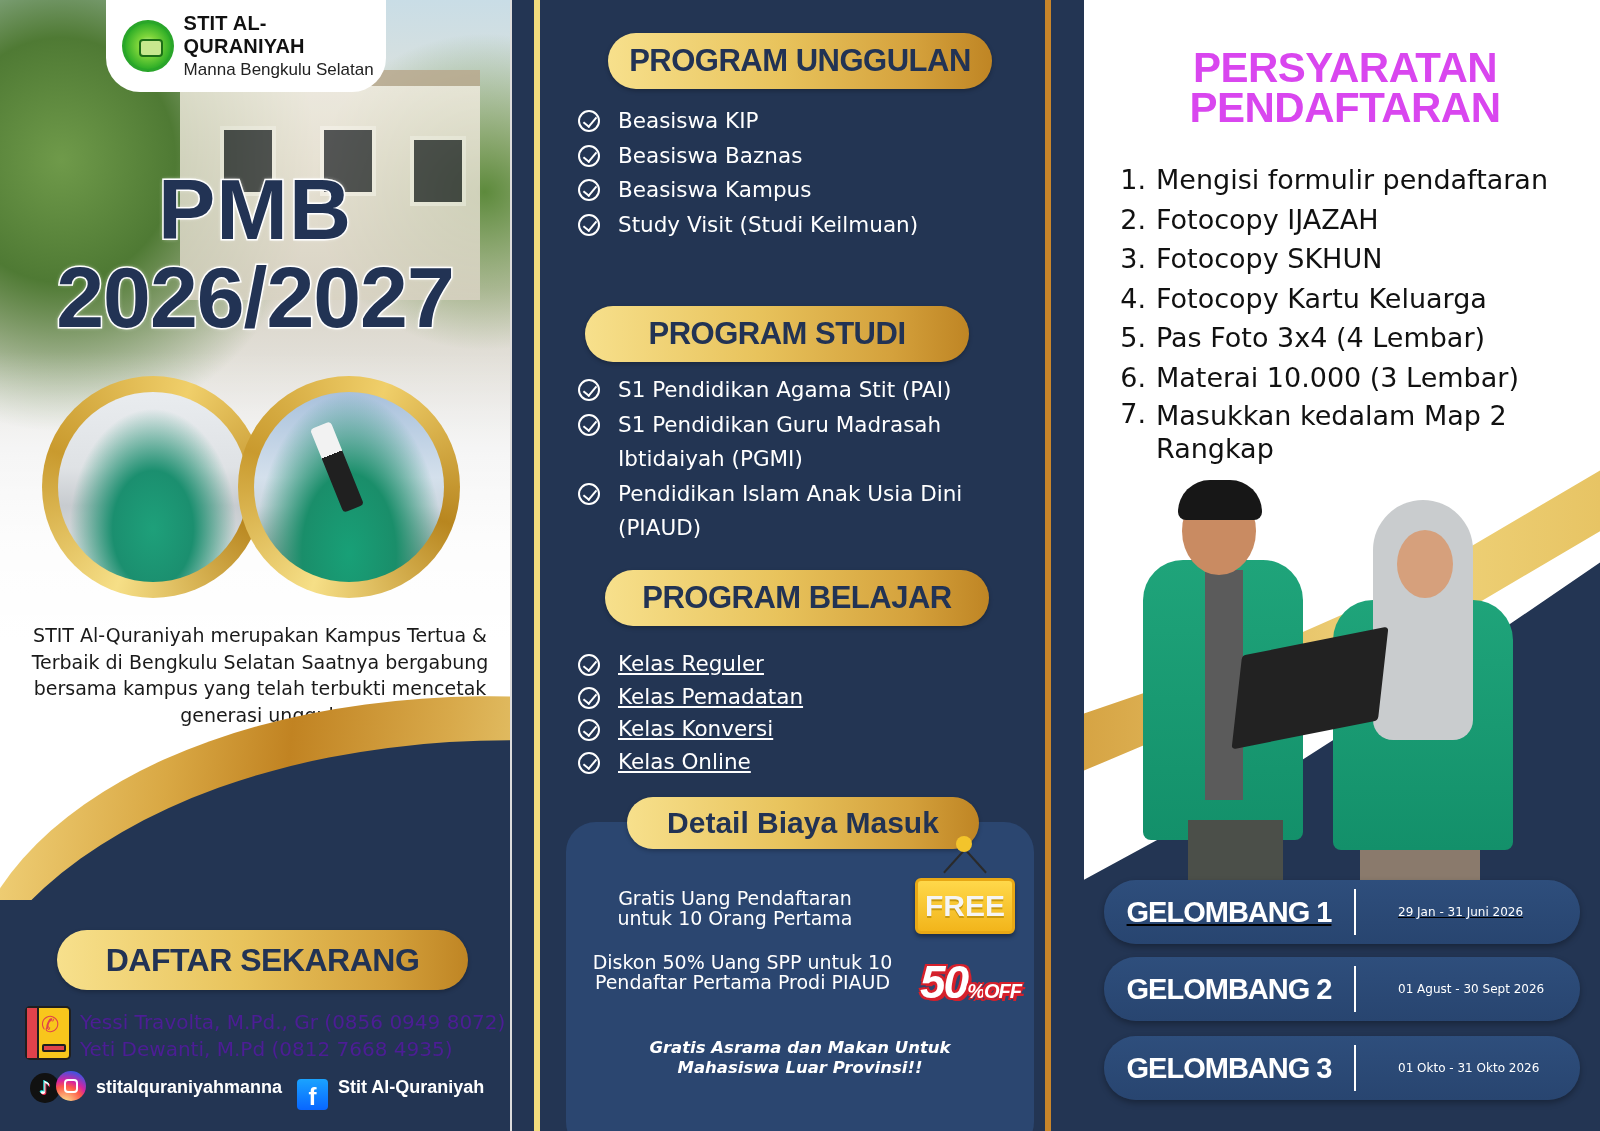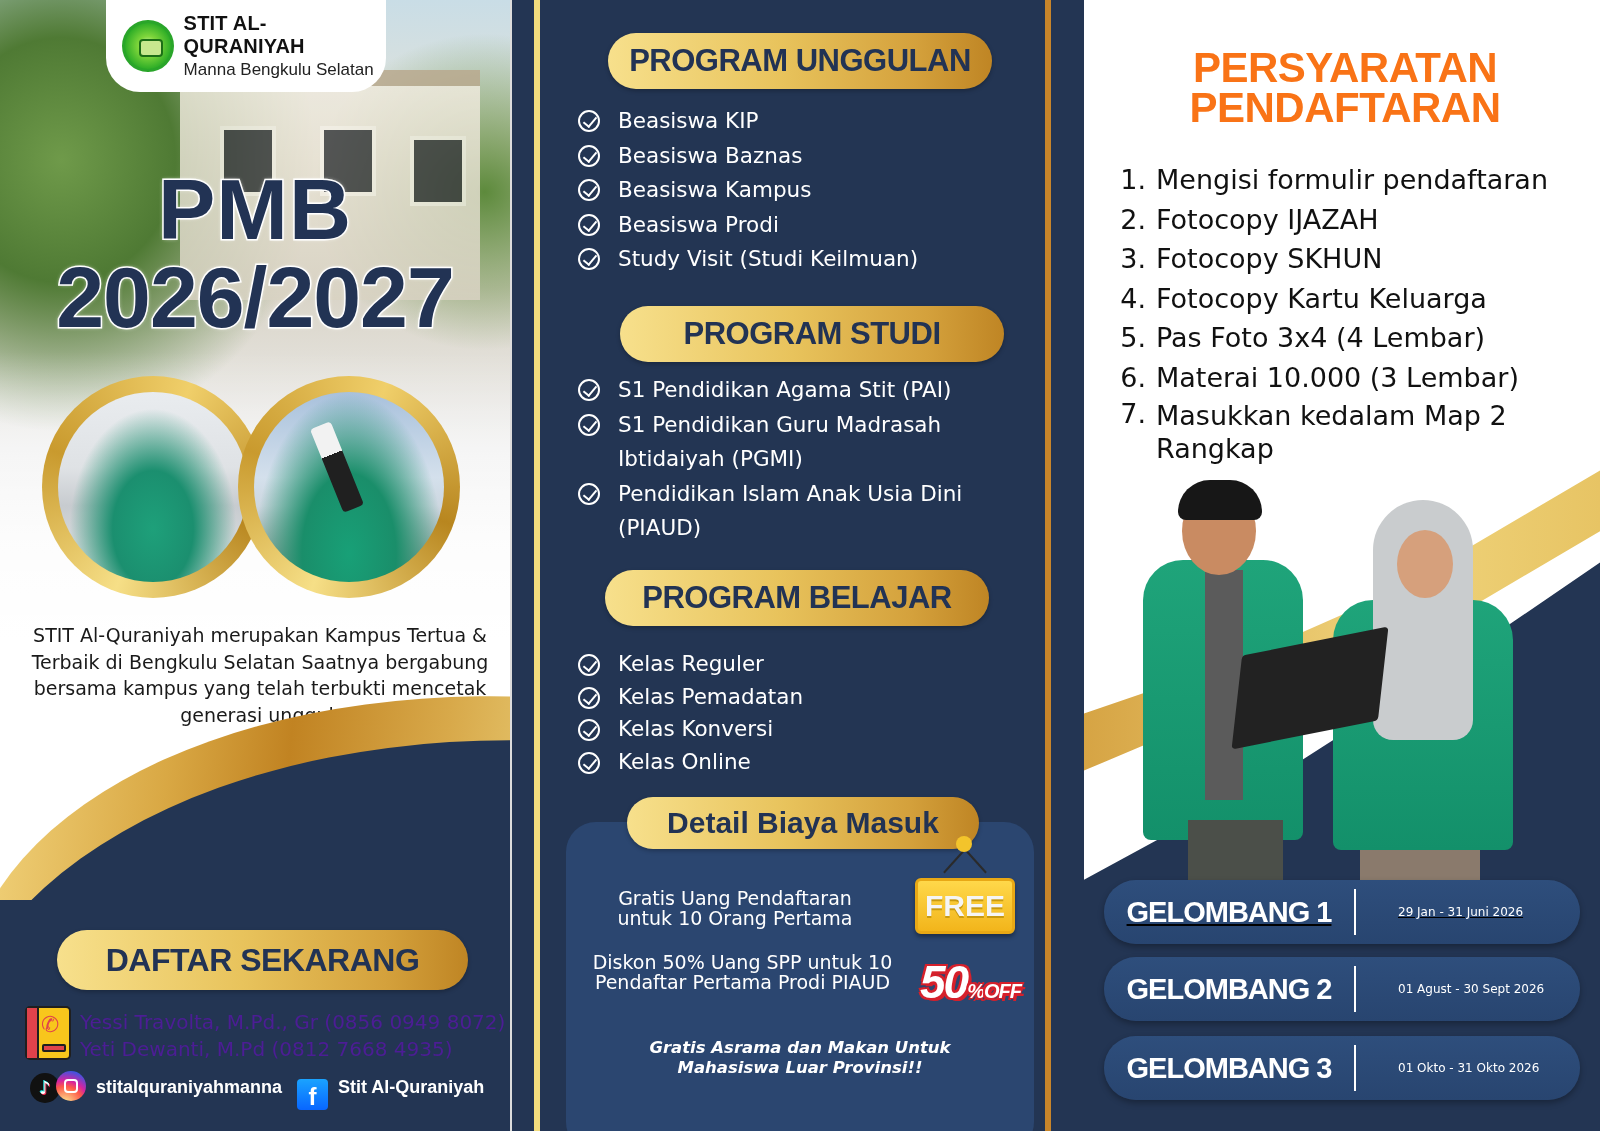--- a/index.html
+++ b/index.html
@@ -110,36 +110,36 @@
   .fb-icon { position: absolute; left: 297px; top: 1079px; width: 31px; height: 31px; border-radius: 4px; background: linear-gradient(#1aa3ff, #0866ff); color: #fff; font-family: "Liberation Sans", sans-serif; font-weight: 700; font-size: 24px; text-align: center; line-height: 36px; }
   .fb-page { position: absolute; left: 338px; top: 1077px; font-family: "Liberation Sans", sans-serif; font-weight: 700; font-size: 18px; color: #fff; }
 
   
   #center { left: 510px; width: 574px; background: #233553; border-left: 2px solid #dcdcdc; }
   .gold-line-left { position: absolute; left: 534px; top: 0; width: 6px; height: 1131px; background: #f2dc7d; }
   .gold-line-right { position: absolute; left: 1045px; top: 0; width: 6px; height: 1131px; background: #c8852a; }
 
   .section-pill { position: absolute; height: 56px; font-size: 31px; }
   .pill-unggulan { left: 608px; top: 33px; width: 384px; }
-  .pill-studi { left: 620px; top: 306px; width: 384px; }
+  .pill-studi { left: 585px; top: 306px; width: 384px; }
   .pill-belajar { left: 605px; top: 570px; width: 384px; }
 
   .check-list { position: absolute; list-style: none; color: #ffffff; font-size: 21.5px; }
   .check-list li { position: relative; padding-left: 40px; white-space: nowrap; }
   .check-list .chk {
     position: absolute; left: 0; top: 6px; width: 22px; height: 22px; border: 2px solid #fff; border-radius: 50%;
   }
   .check-list .chk::after {
     content: ""; position: absolute; left: 6px; top: 2px; width: 6px; height: 11px;
     border-right: 2.5px solid #fff; border-bottom: 2.5px solid #fff; transform: rotate(40deg);
   }
   .list-unggulan { left: 578px; top: 104px; line-height: 34.5px; }
   .list-studi { left: 578px; top: 373px; line-height: 34.5px; }
   .list-studi li { white-space: normal; width: 410px; }
-  .list-belajar { left: 578px; top: 648px; line-height: 32.5px; }
+  .list-belajar { left: 578px; top: 648px; line-height: 32.5px; text-decoration: underline; }
 
   .biaya-box {
     position: absolute; left: 566px; top: 822px; width: 468px; height: 330px; border-radius: 30px;
     background: #2b4670;
   }
   .pill-biaya { position: absolute; left: 627px; top: 797px; width: 352px; height: 52px; font-size: 30px; letter-spacing: 0; }
   .biaya-text { position: absolute; text-align: center; color: #fff; font-size: 19px; line-height: 20px; }
   .biaya-1 { left: 590px; width: 290px; top: 888px; }
   .biaya-2 { left: 590px; width: 305px; top: 952px; }
   .biaya-note {
@@ -162,21 +162,21 @@
     letter-spacing: -2px;
   }
   .off-badge small { font-size: 20px; letter-spacing: -1px; }
 
   
   #right { left: 1084px; width: 516px; background: #ffffff; }
   .right-navy-wave { position: absolute; left: 1084px; top: 470px; width: 516px; height: 661px; background: #233553; clip-path: polygon(0 62%, 40% 45%, 70% 30%, 100% 14%, 100% 100%, 0 100%); }
   .right-gold-band { position: absolute; left: 1084px; top: 440px; width: 516px; height: 380px; background: linear-gradient(90deg, #d6a444, #f0d47c 60%, #e7c464); clip-path: polygon(0 72%, 30% 58%, 60% 40%, 100% 8%, 100% 24%, 70% 48%, 40% 64%, 0 87%); }
   .right-title {
     position: absolute; left: 1084px; width: 506px; top: 48px; text-align: center;
-    font-family: "Liberation Sans", sans-serif; font-weight: 700; font-size: 42px; line-height: 40px; color: #f97316; letter-spacing: -0.5px; padding-left: 16px;
+    font-family: "Liberation Sans", sans-serif; font-weight: 700; font-size: 42px; line-height: 40px; color: #d946ef; letter-spacing: -0.5px; padding-left: 16px;
   }
   .req-list { position: absolute; left: 1112px; top: 160px; list-style: none; color: #111; font-size: 27px; }
   .req-list li { position: relative; padding-left: 44px; line-height: 39.5px; }
   .req-list li .num { position: absolute; left: 0; top: 0; width: 34px; text-align: right; }
   .req-list li.wrap { line-height: 33px; padding-top: 2px; width: 470px; }
 
   .person { position: absolute; }
   .jacket { background: linear-gradient(#1fa47a, #13906a); border-radius: 40px 40px 8px 8px; }
   .head { border-radius: 50%; background: #c98b62; }
   .man-head { position: absolute; left: 1182px; top: 487px; width: 74px; height: 88px; }
@@ -257,21 +257,20 @@
 
 <section id="center" class="panel"></section>
 <div class="gold-line-left"></div>
 <div class="gold-line-right"></div>
 
 <div class="gold-pill section-pill pill-unggulan">PROGRAM UNGGULAN</div>
 <ul class="check-list list-unggulan">
   <li><span class="chk"></span><span>Beasiswa KIP</span></li>
   <li><span class="chk"></span><span>Beasiswa Baznas</span></li>
   <li><span class="chk"></span><span>Beasiswa Kampus</span></li>
-  <li><span class="chk"></span><span>Beasiswa Prodi</span></li>
   <li><span class="chk"></span><span>Study Visit (Studi Keilmuan)</span></li>
 </ul>
 
 <div class="gold-pill section-pill pill-studi">PROGRAM STUDI</div>
 <ul class="check-list list-studi">
   <li><span class="chk"></span><span>S1 Pendidikan Agama Stit (PAI)</span></li>
   <li><span class="chk"></span><span>S1 Pendidikan Guru Madrasah Ibtidaiyah (PGMI)</span></li>
   <li><span class="chk"></span><span>Pendidikan Islam Anak Usia Dini (PIAUD)</span></li>
 </ul>
 

